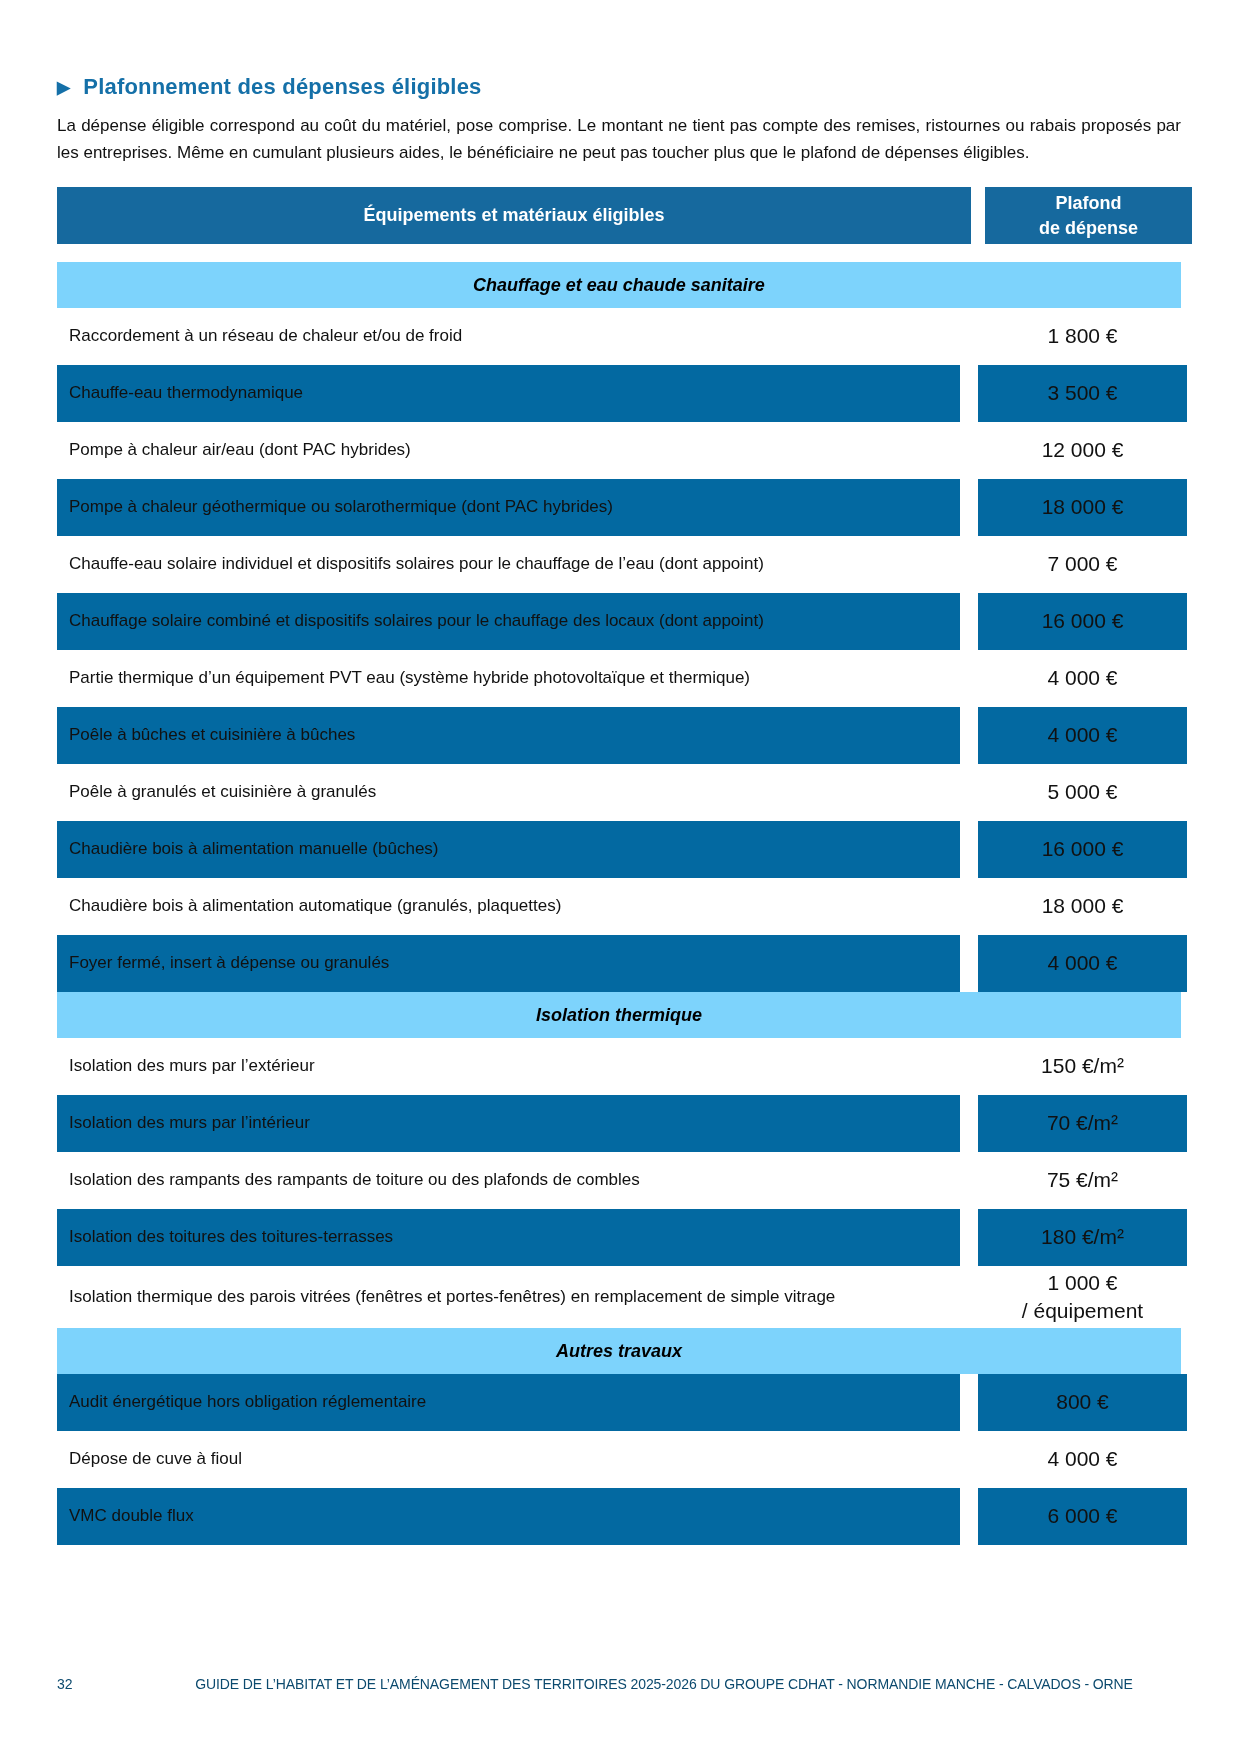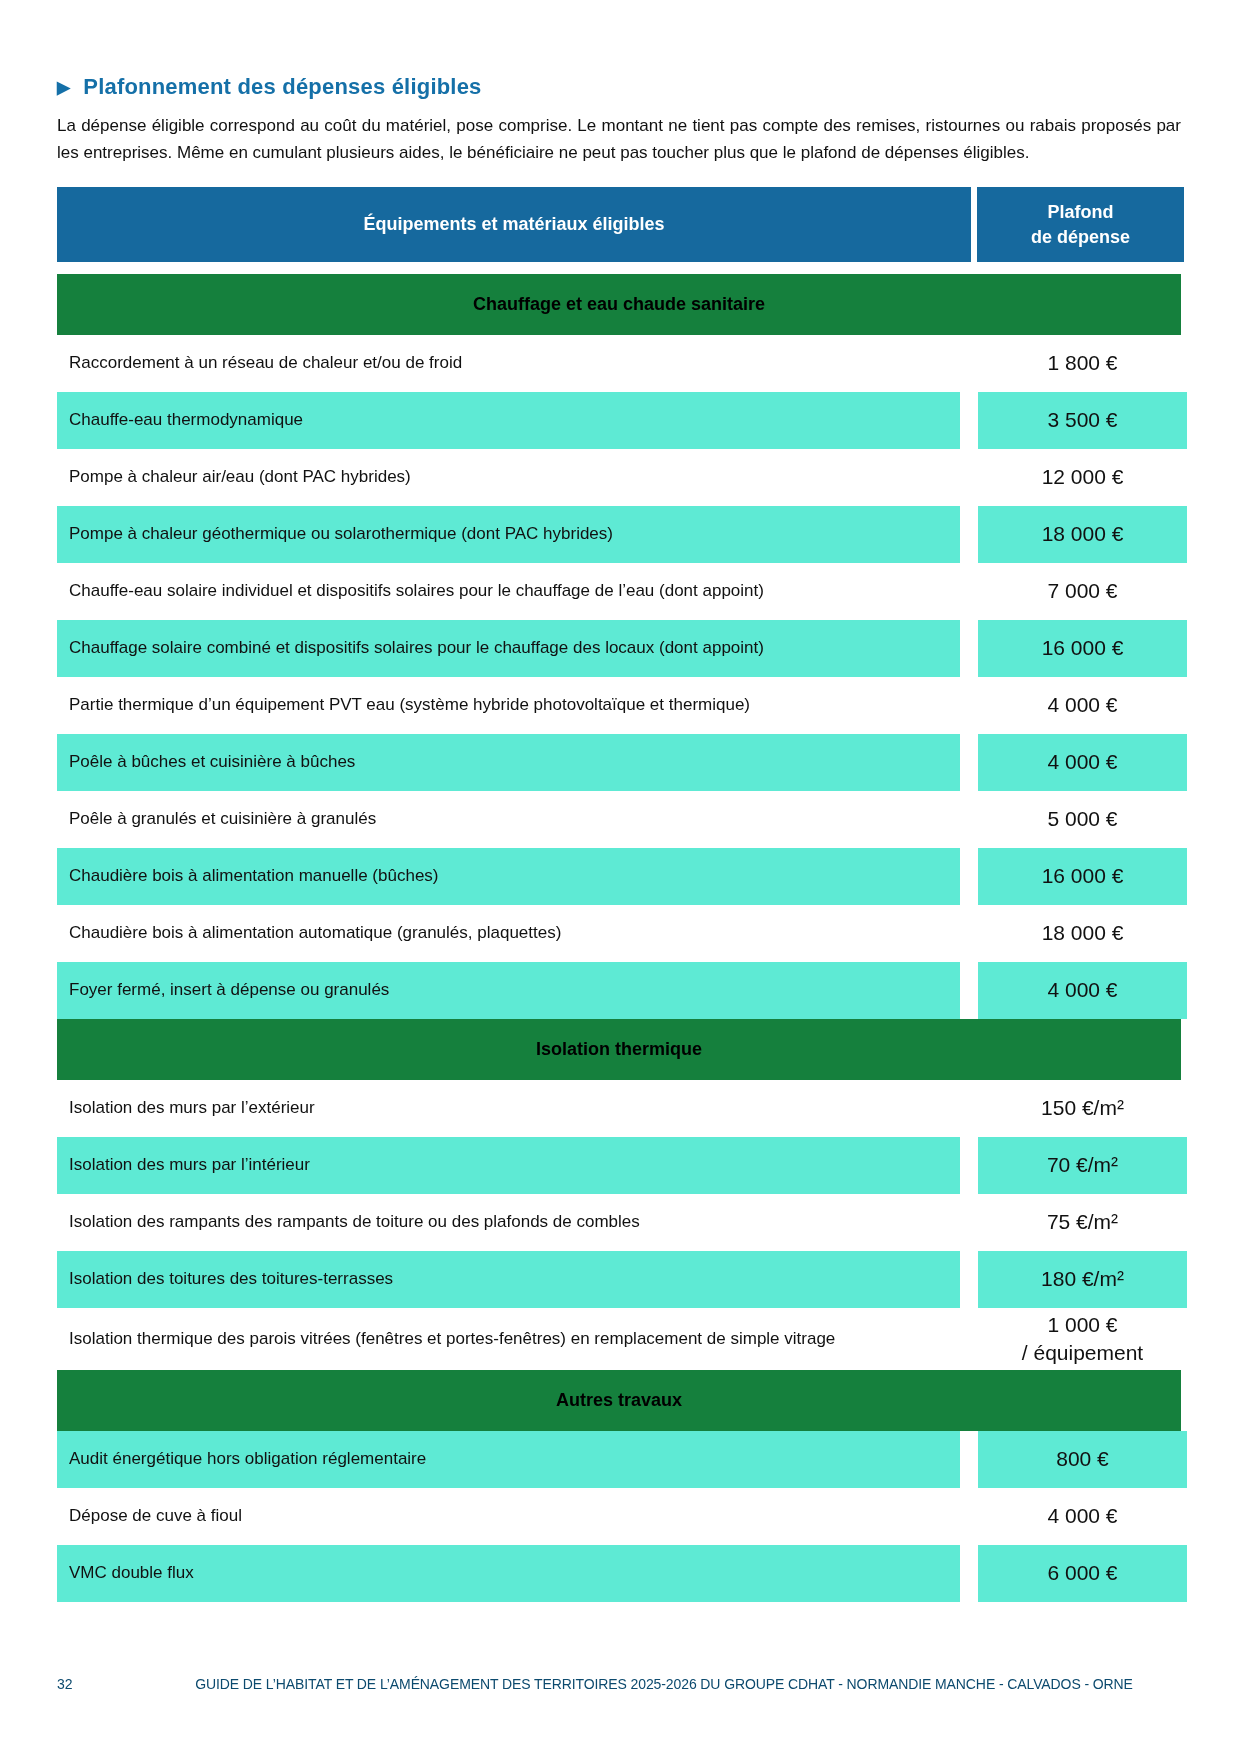--- a/index.html
+++ b/index.html
@@ -24,40 +24,40 @@
 
   .intro {
     margin-top:13px;
     font-size:17px; line-height:26.5px;
     text-align:justify;
   }
 
   .table-wrap { margin-top:21px; }
 
   .thead {
-    display:grid; grid-template-columns:914px 207px; column-gap:6px;
-    height:75px; margin-bottom:12px;
+    display:grid; grid-template-columns:914px 207px; column-gap:14px;
+    height:57px; margin-bottom:18px;
   }
   .thead .hcell {
     background:#16699e; color:#ffffff;
     display:flex; align-items:center; justify-content:center;
     font-weight:bold; font-size:18px; text-align:center;
     white-space:pre-line; line-height:1.35;
   }
 
   .section-band {
-    background:#15803d; height:61px;
+    background:#7dd3fc; height:46px;
     display:flex; align-items:center; justify-content:center;
-    font-weight:bold; font-size:18px; color:#000000;
+    font-weight:bold; font-size:18px; color:#000000;font-style:italic;
   }
 
   .row { display:grid; grid-template-columns:903px 209px; column-gap:18px; min-height:57px; }
   .row.tall { min-height:62px; }
   .row .cell { background:transparent; }
-  .row.gray .cell { background:#5eead4; }
+  .row.gray .cell { background:#0369a1; }
   .row .label {
     display:flex; align-items:center;
     padding-left:12px; padding-right:10px;
     font-size:17px; text-align:justify; line-height:1.35;
   }
   .row .amount {
     display:flex; align-items:center; justify-content:center;
     font-size:21px; text-align:center; white-space:pre-line; line-height:1.35;
   }
 

